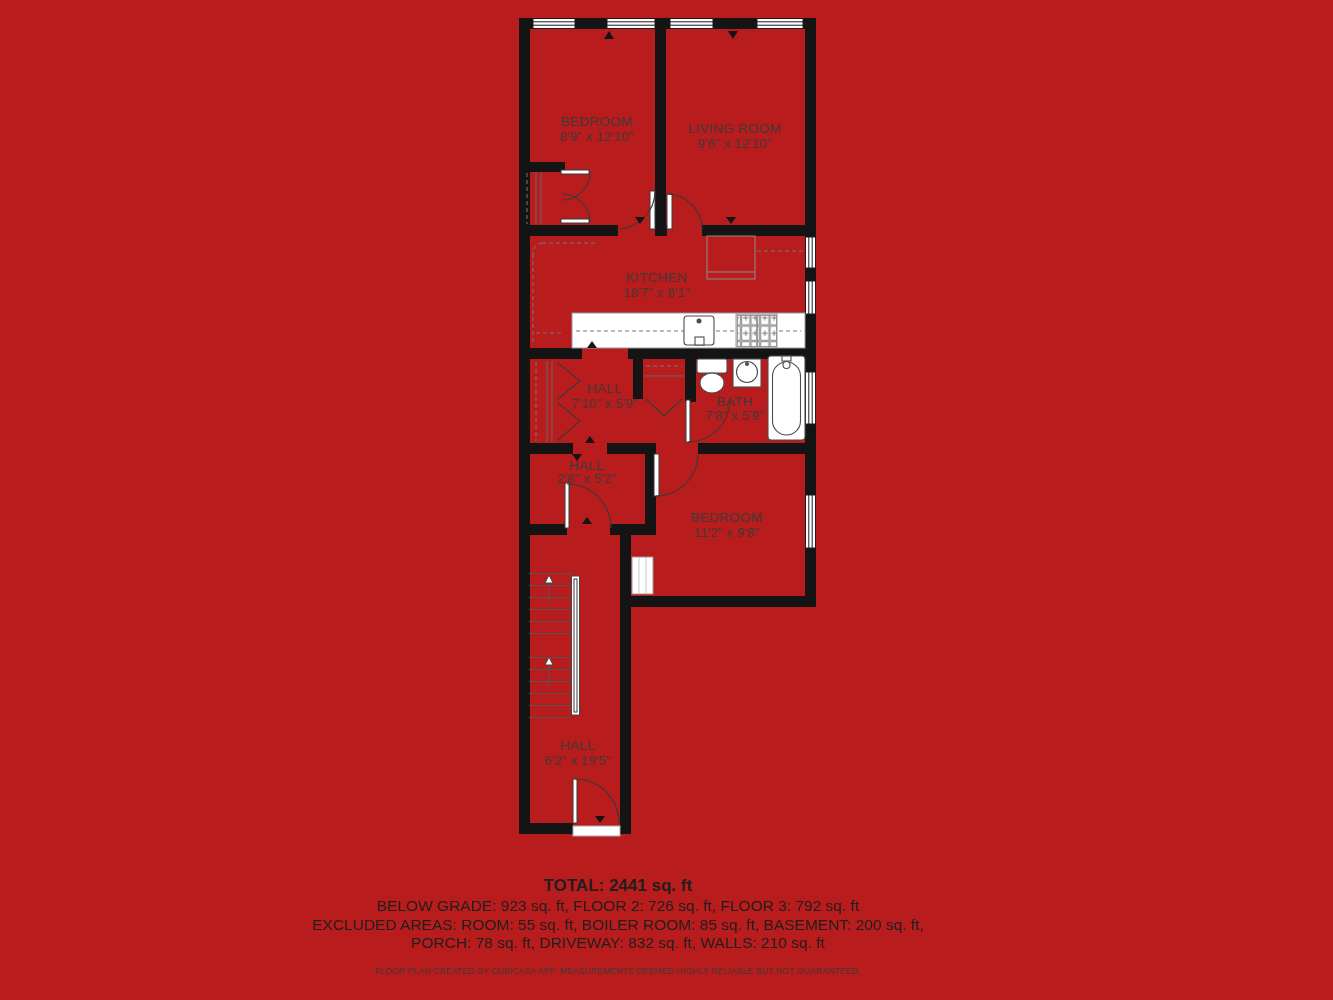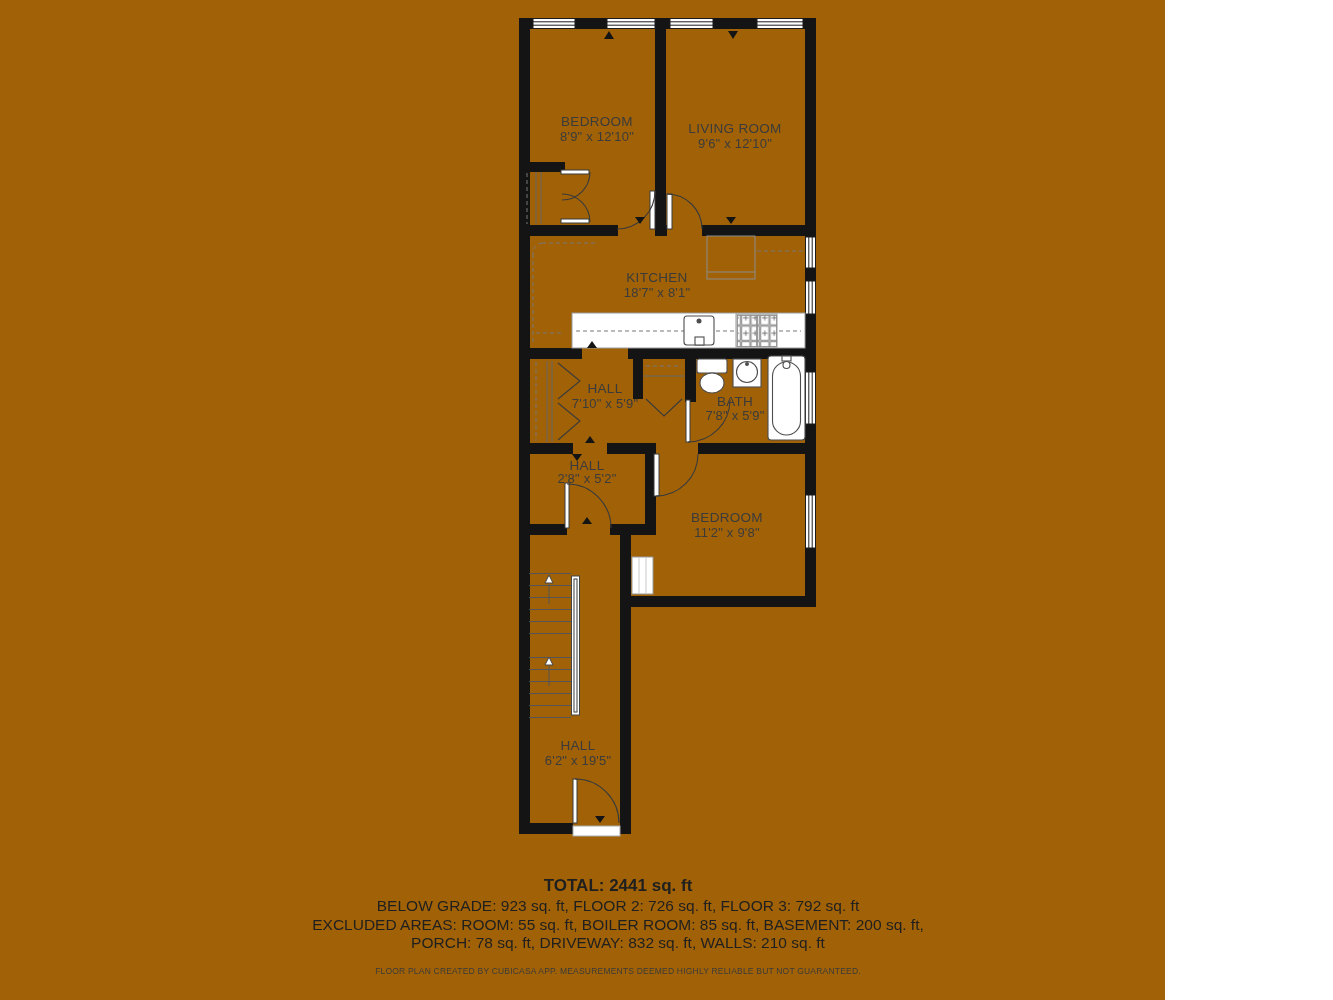--- a/index.html
+++ b/index.html
@@ -1,16 +1,16 @@
 <!DOCTYPE html>
 <html style="--wall: #141414; --label: #3b3b3b; --footer: #1f1f1f; --fixture: #4d4d4d;"><head>
 <meta charset="utf-8">
 <style>
   html,body { margin:0; padding:0; background:#fff; }
-  .canvas { position:relative; width:1165px; height:1000px; background:#a16207; overflow:hidden;text-align:right; }
+  .canvas { position:relative; width:1333px; height:1000px; background:#b91c1c; overflow:hidden;text-align:right; }
   svg { display:block; }
   svg text { font-family:"Liberation Sans", sans-serif; fill:var(--label,#3b3b3b); }
   .room-name { font-size:13.5px; letter-spacing:.3px; }
   .room-dims { font-size:13px; letter-spacing:.2px; }
   .ft-total { font-size:17px; font-weight:bold; fill:var(--footer,#1f1f1f); }
   .ft-line  { font-size:15.5px; fill:var(--footer,#1f1f1f); }
   .ft-disc  { font-size:8.5px; fill:#3a3a3a; letter-spacing:.2px; }
   .wall { fill:var(--wall,#141414); }
   .win  { fill:#fff; stroke:#1c1c1c; stroke-width:1; }
   .winl { stroke:#1c1c1c; stroke-width:1; fill:none; }

